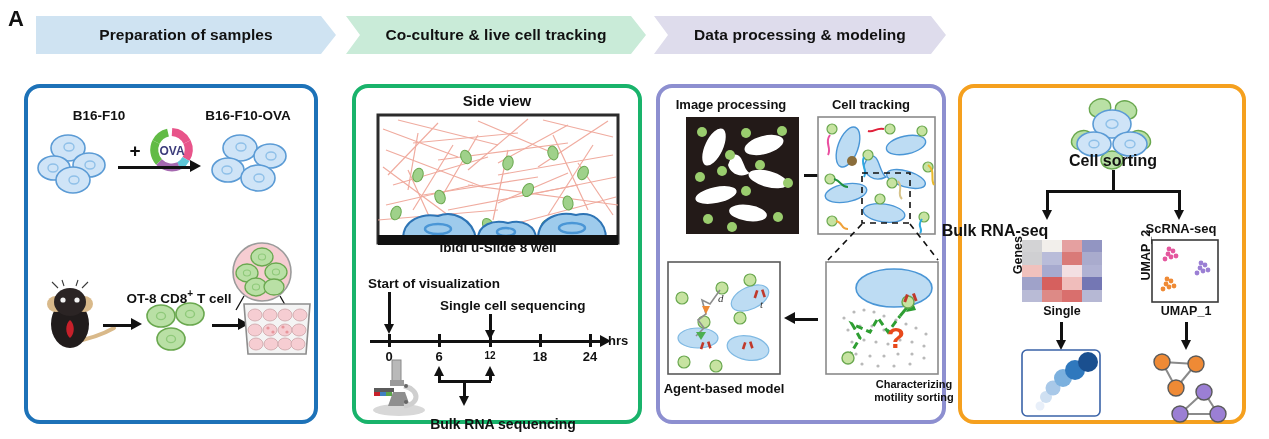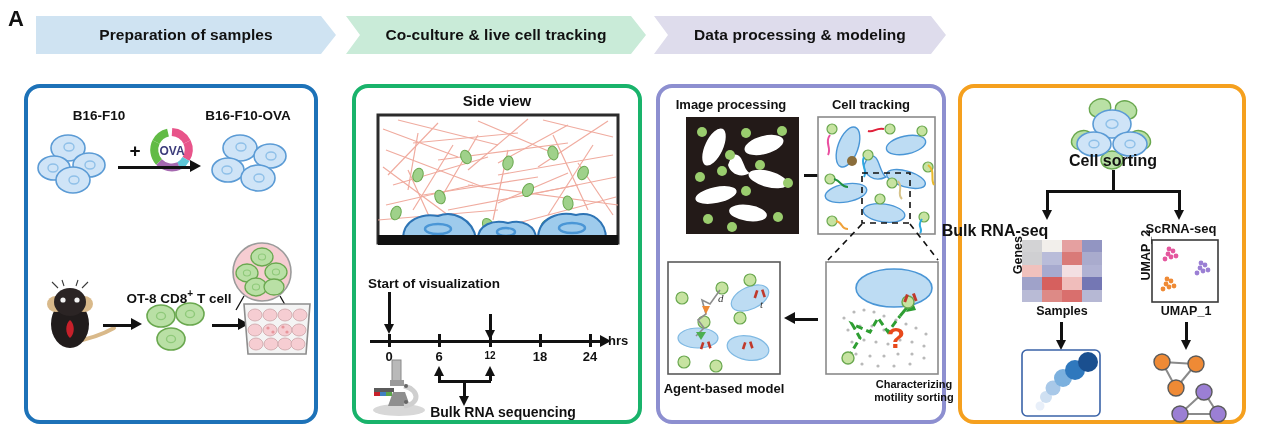--- a/index.html
+++ b/index.html
@@ -258,22 +258,24 @@
       <path d="M160 124 C160 102 182 96 198 100 C214 96 228 106 228 124 Z"></path>
     </g>
     <g fill="none" stroke="#4a96d6" stroke-width="2.4">
       <ellipse cx="60" cy="114" rx="13" ry="5"></ellipse>
       <ellipse cx="128" cy="117" rx="9" ry="4"></ellipse>
       <ellipse cx="194" cy="113" rx="13" ry="5"></ellipse>
     </g>
     <rect x="0" y="120" width="240" height="10" fill="#111111"></rect>
   </svg>
 
+  <div class="cap" style="left:372px;top:240px;width:252px;font-size:13.5px;">ibidi u-Slide 8 well</div>
 
   <div class="cap" style="left:368px;top:276px;width:180px;font-size:13.5px;text-align:left;">Start of visualization</div>
+  <div class="cap" style="left:440px;top:298px;width:200px;font-size:13.5px;text-align:left;">Single cell sequencing</div>
 
   <div class="vline" style="left:388px;top:292px;height:34px;"></div>
   <div class="arrowhead ah-d" style="left:384px;top:324px;"></div>
   <div class="vline" style="left:489px;top:314px;height:20px;"></div>
   <div class="arrowhead ah-d" style="left:485px;top:330px;"></div>
 
   <div class="arrowline" style="left:370px;top:340px;width:232px;height:3px;"></div>
   <div class="arrowhead ah-r" style="left:600px;top:335px;"></div>
   <div class="cap" style="left:608px;top:334px;width:34px;font-size:13px;text-align:left;">hrs</div>
 
@@ -289,21 +291,21 @@
   <div class="cap" style="left:529px;top:350px;width:22px;font-size:13px;">18</div>
   <div class="cap" style="left:579px;top:350px;width:22px;font-size:13px;">24</div>
 
   <div class="arrowline" style="left:438px;top:380px;width:53px;"></div>
   <div class="vline" style="left:438px;top:372px;height:9px;"></div>
   <div class="arrowhead ah-u" style="left:434px;top:366px;"></div>
   <div class="vline" style="left:489px;top:372px;height:9px;"></div>
   <div class="arrowhead ah-u" style="left:485px;top:366px;"></div>
   <div class="vline" style="left:463px;top:380px;height:18px;"></div>
   <div class="arrowhead ah-d" style="left:459px;top:396px;"></div>
-  <div class="cap" style="left:398px;top:404px;width:210px;font-size:14px;">Bulk RNA sequencing</div>
+  <div class="cap" style="left:398px;top:416px;width:210px;font-size:14px;">Bulk RNA sequencing</div>
 
   <svg style="position:absolute;left:368px;top:358px;" width="62" height="58">
     <ellipse cx="31" cy="52" rx="26" ry="6" fill="#d8d8d8"></ellipse>
     <path d="M20 48 L42 48 L37 34 L25 34 Z" fill="#8f8f8f"></path>
     <rect x="24" y="2" width="9" height="22" fill="#b9b9b9" stroke="#8a8a8a"></rect>
     <rect x="22" y="22" width="14" height="6" fill="#9a9a9a"></rect>
     <path d="M36 28 C52 32 52 46 36 48" stroke="#cfcfcf" stroke-width="5" fill="none"></path>
     <rect x="6" y="30" width="20" height="4" fill="#5b5b5b"></rect>
     <rect x="6" y="34" width="6" height="4" fill="#c7202a"></rect>
     <rect x="12" y="34" width="6" height="4" fill="#3f7fc1"></rect>
@@ -538,21 +540,21 @@
       <div style="background: rgb(214, 96, 94);"></div>
       <div style="background: rgb(240, 189, 187);"></div>
       <div style="background: rgb(116, 119, 180);"></div>
       <div style="background: rgb(185, 187, 214);"></div>
       <div style="background: rgb(221, 138, 134);"></div>
       <div style="background: rgb(217, 111, 109);"></div>
       <div style="background: rgb(182, 184, 212);"></div>
     </div>
   <div class="cap" style="position:absolute;left:988px;top:248px;width:60px;font-size:12.5px;
               transform:rotate(-90deg);transform-origin:center;">Genes</div>
-  <div class="cap" style="left:1022px;top:304px;width:80px;font-size:12.5px;">Samples</div>
+  <div class="cap" style="left:1022px;top:304px;width:80px;font-size:12.5px;">Single</div>
 
   <svg style="position:absolute;left:1152px;top:240px;" width="66" height="62">
     <rect width="66" height="62" fill="#fff" stroke="#3a3a3a" stroke-width="1.6"></rect>
     <g fill="#e4579e">
         <circle cx="16" cy="14" r="2.4"></circle>
         <circle cx="21" cy="11" r="2.4"></circle>
       <circle cx="13" cy="19" r="2.4"></circle>
         <circle cx="19" cy="17" r="2.4"></circle>
         <circle cx="24" cy="16" r="2.4"></circle>
       <circle cx="17" cy="9" r="2.4"></circle>

